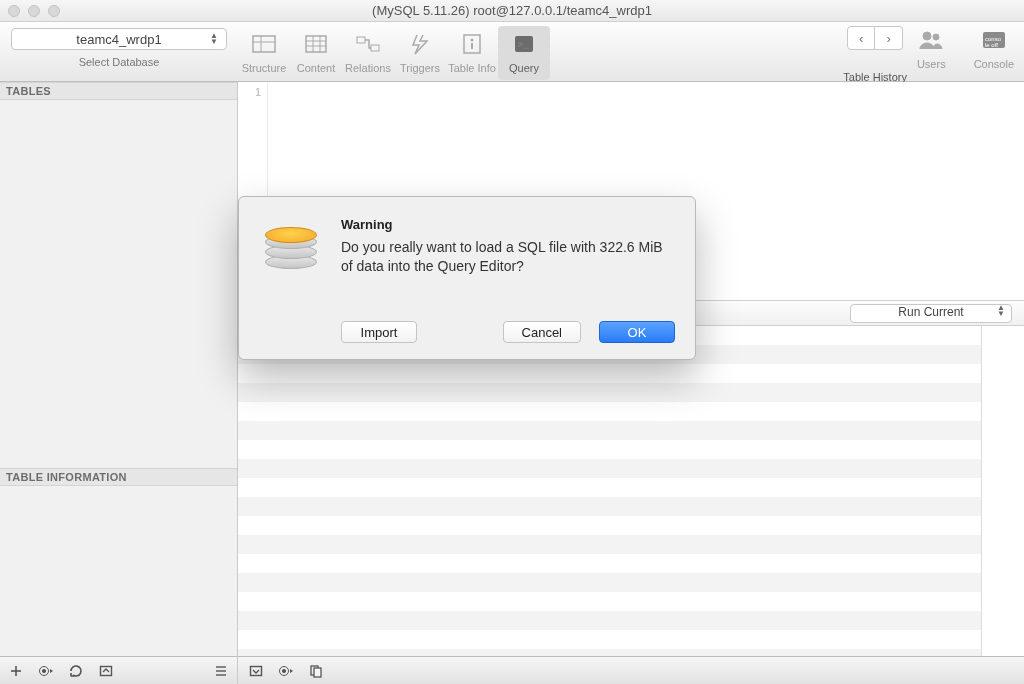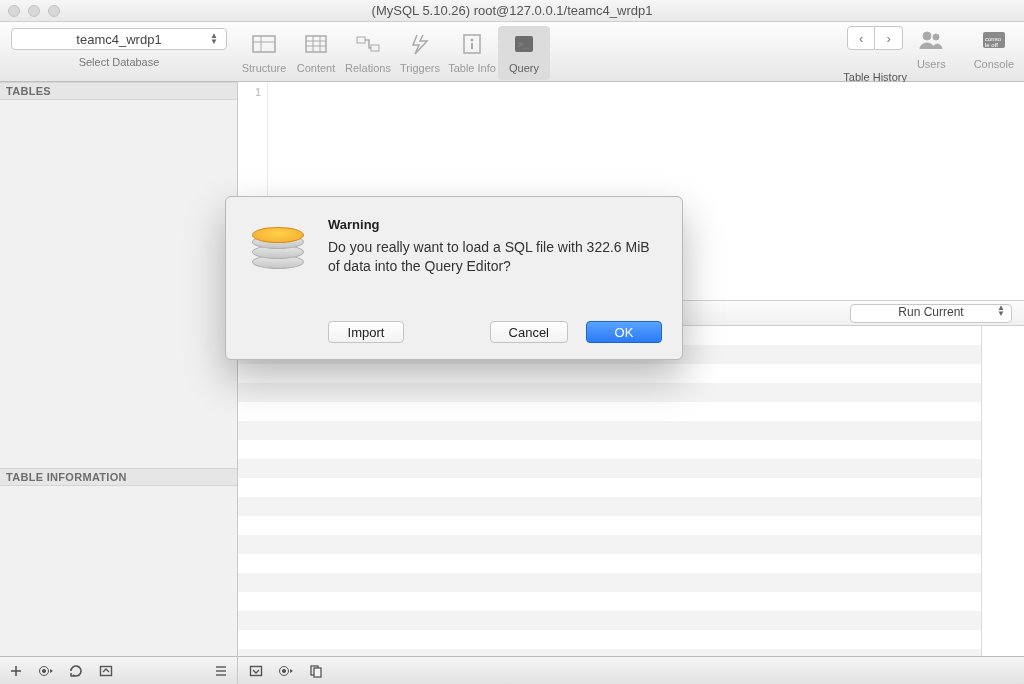--- a/index.html
+++ b/index.html
@@ -147,21 +147,21 @@
 
   .content-bottom{
     height:28px; background:linear-gradient(#f5f5f5,#e2e2e2);
     border-top:1px solid #bcbcbc;
     display:flex; align-items:center; gap:10px; padding:0 8px; color:#555;
   }
   .content-bottom .sbtn{width:20px;display:flex;align-items:center;justify-content:center;}
 
   
   .modal {
-    position:absolute; left:225px; top:196px;
+    position:absolute; left:238px; top:196px;
     width:458px; height:164px;
     background:#f0f0f0; border:1px solid #b8b8b8; border-radius:6px;
     box-shadow:0 18px 40px rgba(0,0,0,0.28);
     display:flex; padding:20px 20px 16px 20px; gap:18px;
   }
   .modal .icon {
     width:64px; height:64px; flex-shrink:0; position:relative;
   }
   .modal .icon .stack{
     position:absolute; left:6px; width:52px; height:14px; border-radius:50%;
@@ -193,21 +193,21 @@
 </style>
 </head>
 <body>
 
 <div class="titlebar">
   <div class="traffic">
     <div class="tl"></div>
     <div class="tl"></div>
     <div class="tl"></div>
   </div>
-  <div class="title">(MySQL 5.10.26) root@127.0.0.1/teamc4_wrdp1</div>
+  <div class="title">(MySQL 5.11.26) root@127.0.0.1/teamc4_wrdp1</div>
 </div>
 
 <div class="toolbar">
   <div class="db-select-wrap">
     <div class="db-select">
       <span>teamc4_wrdp1</span>
       <span class="chevs">
           <span>▲</span>
           <span>▼</span>
         </span>

